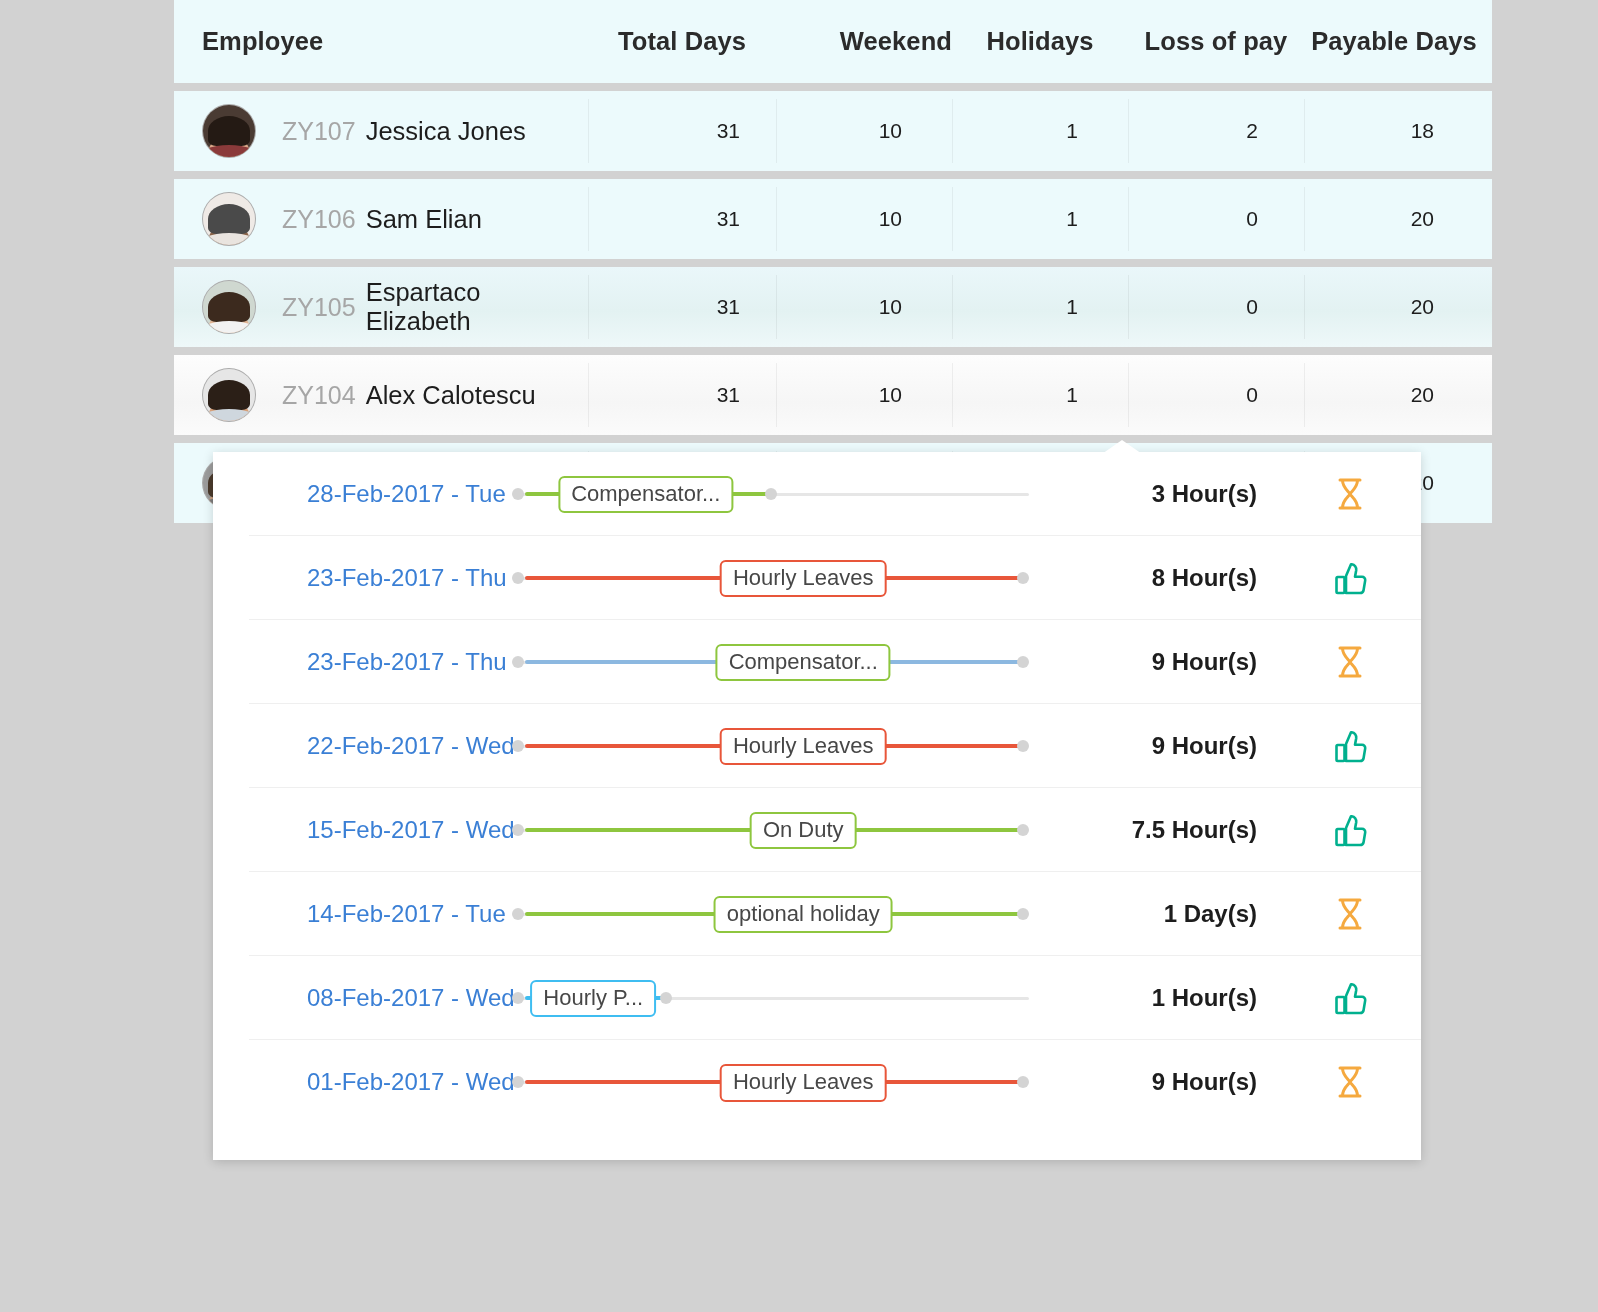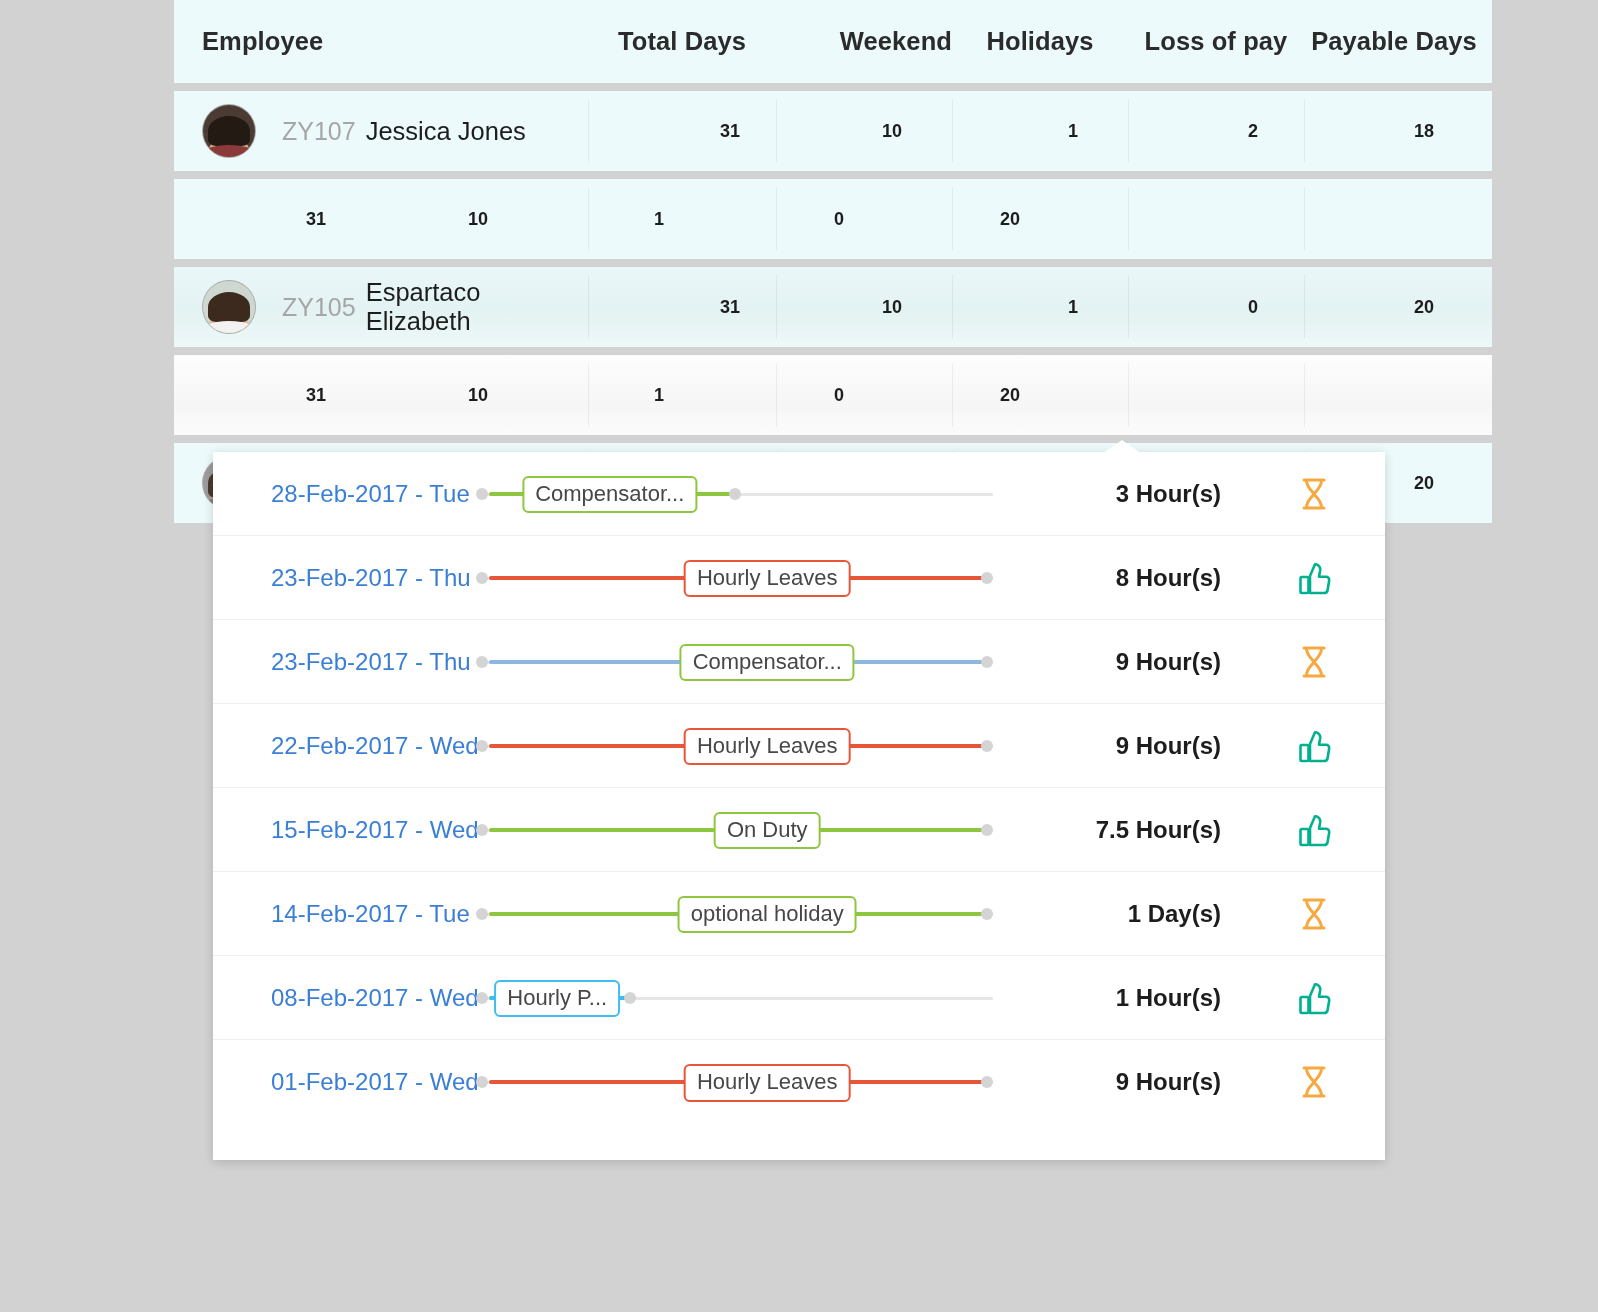--- a/index.html
+++ b/index.html
@@ -94,23 +94,22 @@
     font-weight: normal;
   }
   .emp-name {
     font-size: 25.5px;
     color: #1d1d1d;
     margin-left: 10px;
     font-weight: normal;
   }
 
   .cellnum {
-    font-size: 18px;
+    font-size: 21px;
     color: #1d1d1d;
-    font-weight: bold;
   }
 
   
   .vdiv {
     position: absolute;
     top: 8px;
     bottom: 8px;
     width: 1px;
     background: rgba(0,0,0,0.055);
   }
@@ -118,20 +117,21 @@
   
   #leave-popup {
     position: absolute;
     left: 165px;
     top: 452px;
     width: 1172px;
     height: 708px;
     background: #ffffff;
     box-shadow: 0 2px 10px rgba(0,0,0,0.16);
     z-index: 40;
+    padding-left: 36px;
   }
   #popup-arrow {
     position: absolute;
     left: 1041px;
     top: 440px;
     width: 0; height: 0;
     border-left: 33px solid transparent;
     border-right: 33px solid transparent;
     border-bottom: 23px solid #ffffff;
     z-index: 41;
@@ -255,20 +255,31 @@
           <div class="c-holidays cellnum">1</div>
           <div class="c-loss cellnum">2</div>
           <div class="c-payable cellnum">18</div>
         </div>
         <div class="row">
           <span class="vdiv" style="left:414px"></span>
           <span class="vdiv" style="left:602px"></span>
           <span class="vdiv" style="left:778px"></span>
           <span class="vdiv" style="left:954px"></span>
           <span class="vdiv" style="left:1130px"></span>
+          <div class="c-emp">
+            <span class="avatar">
+              <span class="face" style="background:#efeae6">
+                <span style="position:absolute;left:50%;top:58%;width:44px;height:44px;margin-left:-22px;border-radius:50% 50% 40% 40%;background:#8a6348"></span>
+                <span style="position:absolute;left:50%;top:22%;width:42px;height:30px;margin-left:-21px;border-radius:50% 50% 20% 20%;background:#4a4a4a"></span>
+                <span style="position:absolute;left:-6px;bottom:-14px;right:-6px;height:26px;border-radius:50% 50% 0 0;background:#e9e4df"></span>
+              </span>
+            </span>
+            <span class="emp-id">ZY106</span>
+            <span class="emp-name">Sam Elian</span>
+          </div>
           <div class="c-total cellnum">31</div>
           <div class="c-weekend cellnum">10</div>
           <div class="c-holidays cellnum">1</div>
           <div class="c-loss cellnum">0</div>
           <div class="c-payable cellnum">20</div>
         </div>
         <div class="row alt">
           <span class="vdiv" style="left:414px"></span>
           <span class="vdiv" style="left:602px"></span>
           <span class="vdiv" style="left:778px"></span>
@@ -290,20 +301,31 @@
           <div class="c-holidays cellnum">1</div>
           <div class="c-loss cellnum">0</div>
           <div class="c-payable cellnum">20</div>
         </div>
         <div class="row hover">
           <span class="vdiv" style="left:414px"></span>
           <span class="vdiv" style="left:602px"></span>
           <span class="vdiv" style="left:778px"></span>
           <span class="vdiv" style="left:954px"></span>
           <span class="vdiv" style="left:1130px"></span>
+          <div class="c-emp">
+            <span class="avatar">
+              <span class="face" style="background:#e6e6e6">
+                <span style="position:absolute;left:50%;top:58%;width:44px;height:44px;margin-left:-22px;border-radius:50% 50% 40% 40%;background:#d6a079"></span>
+                <span style="position:absolute;left:50%;top:22%;width:42px;height:30px;margin-left:-21px;border-radius:50% 50% 20% 20%;background:#2b1f17"></span>
+                <span style="position:absolute;left:-6px;bottom:-14px;right:-6px;height:26px;border-radius:50% 50% 0 0;background:#cfd7de"></span>
+              </span>
+            </span>
+            <span class="emp-id">ZY104</span>
+            <span class="emp-name">Alex Calotescu</span>
+          </div>
           <div class="c-total cellnum">31</div>
           <div class="c-weekend cellnum">10</div>
           <div class="c-holidays cellnum">1</div>
           <div class="c-loss cellnum">0</div>
           <div class="c-payable cellnum">20</div>
         </div>
         <div class="row">
           <span class="vdiv" style="left:414px"></span>
           <span class="vdiv" style="left:602px"></span>
           <span class="vdiv" style="left:778px"></span>

